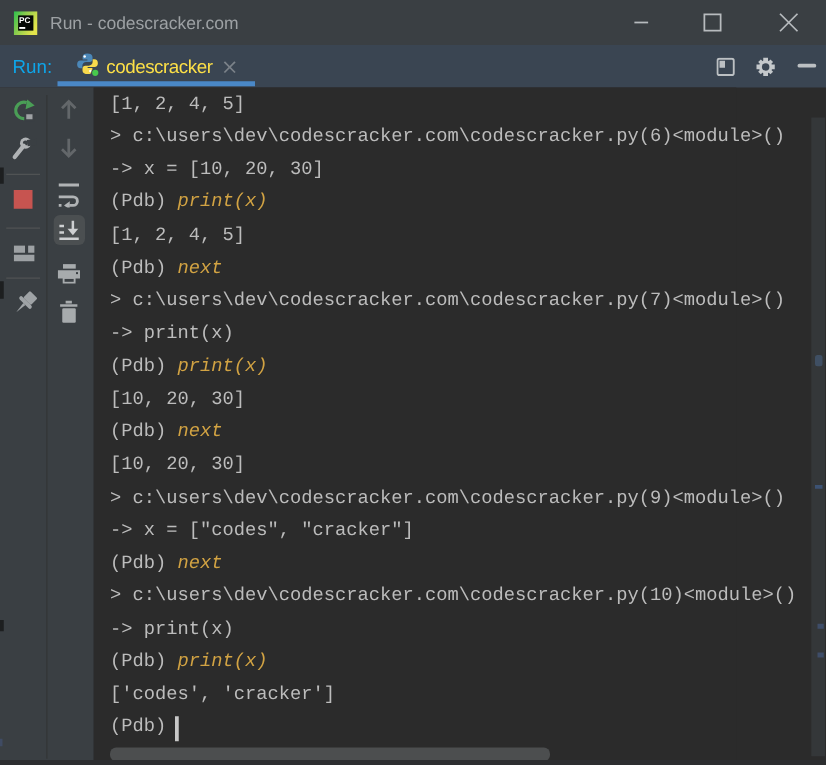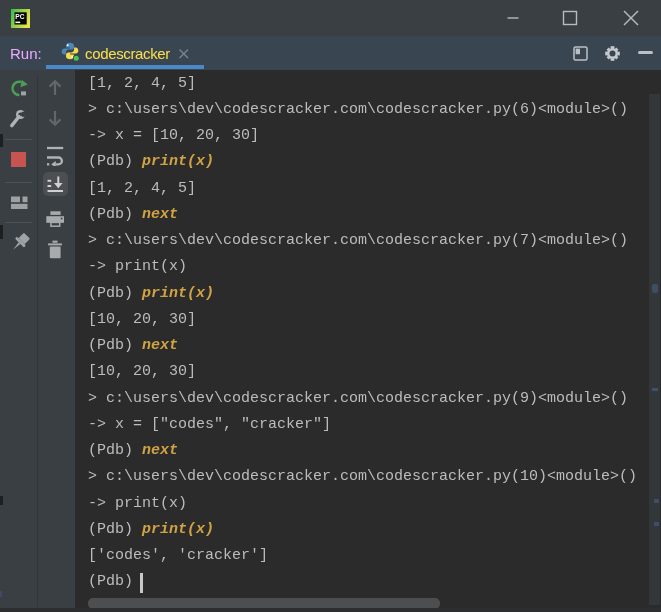--- a/index.html
+++ b/index.html
@@ -3,21 +3,21 @@
 <meta charset="utf-8">
 <style>
   html,body{margin:0;padding:0;}
   body{width:661px;height:612px;position:relative;overflow:hidden;background:#2b2b2b;font-family:"Liberation Sans",sans-serif;}
   .abs{position:absolute;}
   #titlebar{left:0;top:0;width:661px;height:36px;background:#3a3f43;}
   #tabbar{left:0;top:36px;width:661px;height:34px;background:#3a4552;}
   #toolbar{left:0;top:70px;width:75px;height:542px;background:#3a3f43;}
   #console{left:75px;top:70px;width:514px;height:542px;background:#2b2b2b;}
   pre.con{margin:0;padding:0.5px 0 0 13px;font:15px/26.25px "Liberation Mono",monospace;color:#bcbcbc;}
-  pre.con .o{color:#d2a343;font-style:italic;font-weight:bold;}
+  pre.con .o{color:#d2a343;font-style:italic;}
   #vsep{left:37px;top:76px;width:1px;height:531px;background:#333637;}
   .hsep{left:5px;width:27px;height:1px;background:#505354;}
   .cap{color:#9da1a4;font-size:14px;}
 </style>
 </head>
 <body>
 
   <div class="abs" id="titlebar">
     <svg class="abs" style="left:11px;top:9px" width="19" height="19">
       <defs>
@@ -25,32 +25,33 @@
           <stop offset="0" stop-color="#2bbf4e"></stop>
           <stop offset="0.45" stop-color="#8ccc4d"></stop>
           <stop offset="1" stop-color="#e3e44b"></stop>
         </linearGradient>
       </defs>
       <rect x="0" y="0" width="19" height="19" fill="url(#pcg)"></rect>
       <rect x="3.5" y="3.3" width="12.2" height="12.2" fill="#050805"></rect>
       <text x="4.3" y="9.6" font-family="Liberation Sans,sans-serif" font-size="6.6px" font-weight="bold" fill="#fff">PC</text>
       <rect x="4.4" y="12.6" width="4.8" height="1.5" fill="#fff"></rect>
     </svg>
+    <div class="abs cap" style="left:40px;top:10px;">Run - codescracker.com</div>
     <svg class="abs" style="left:500px;top:0" width="161" height="36">
       <g stroke="#b7bbbe" stroke-width="1.4" fill="none">
         <line x1="7.5" y1="18" x2="18.5" y2="18"></line>
         <rect x="63.5" y="11.5" width="13" height="13"></rect>
         <line x1="124" y1="11" x2="138" y2="25"></line>
         <line x1="138" y1="11" x2="124" y2="25"></line>
       </g>
     </svg>
   </div>
 
   <div class="abs" id="tabbar">
-    <div class="abs" style="left:10px;top:9px;color:#f0abfc;font-size:15px;">Run:</div>
+    <div class="abs" style="left:10px;top:9px;color:#0ea5e9;font-size:15px;">Run:</div>
     <svg class="abs" style="left:61px;top:6px" width="20" height="20" viewBox="0 0 20 20">
       <path fill="#4b87b8" d="M8.8 0.8 C6.6 0.8 5.1 1.7 5.1 3.5 L5.1 5.6 L8.9 5.6 L8.9 6.4 L3.4 6.4 C1.7 6.4 0.7 7.7 0.7 9.5 C0.7 11.3 1.7 12.6 3.4 12.6 L4.9 12.6 L4.9 10.4 C4.9 8.8 6.3 7.5 7.9 7.5 L10.7 7.5 C12.1 7.5 13 6.5 13 5.1 L13 3.5 C13 1.7 11.2 0.8 8.8 0.8 Z"></path>
       <circle cx="6.7" cy="3.2" r="1" fill="#fff"></circle>
       <path fill="#f8d94c" d="M9.2 17.2 C11.4 17.2 12.9 16.3 12.9 14.5 L12.9 12.4 L9.1 12.4 L9.1 11.6 L14.6 11.6 C16.3 11.6 17.3 10.3 17.3 8.5 C17.3 6.7 16.3 5.4 14.6 5.4 L13.1 5.4 L13.1 7.6 C13.1 9.2 11.7 10.5 10.1 10.5 L7.3 10.5 C5.9 10.5 5 11.5 5 12.9 L5 14.5 C5 16.3 6.8 17.2 9.2 17.2 Z"></path>
       <circle cx="11.3" cy="14.8" r="1" fill="#fff"></circle>
       <circle cx="15.2" cy="16.2" r="3.3" fill="#3a4552"></circle>
       <circle cx="15.2" cy="16.2" r="2.5" fill="#47c94d"></circle>
     </svg>
     <div class="abs" style="left:85px;top:9px;color:#fde047;font-size:15px;letter-spacing:-0.35px;">codescracker</div>
     <svg class="abs" style="left:178px;top:12px" width="12" height="12">

